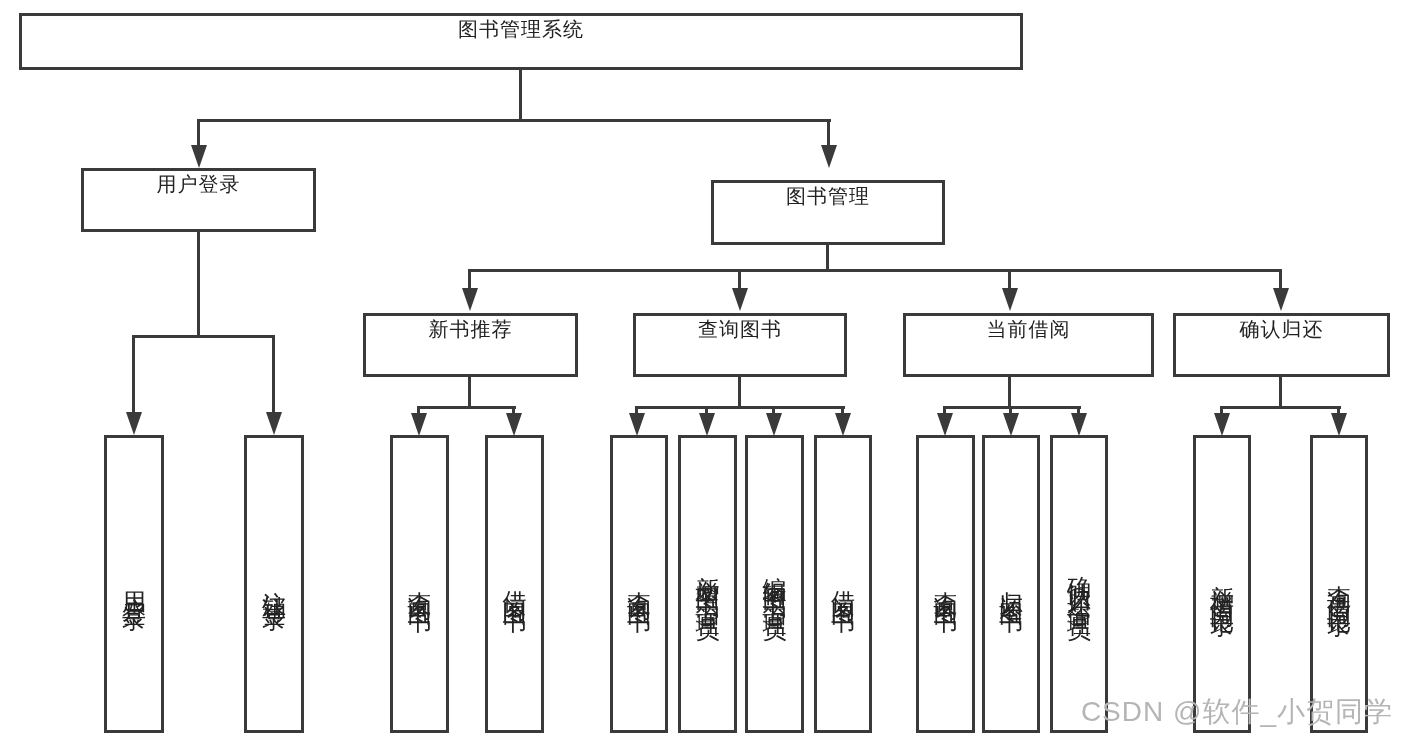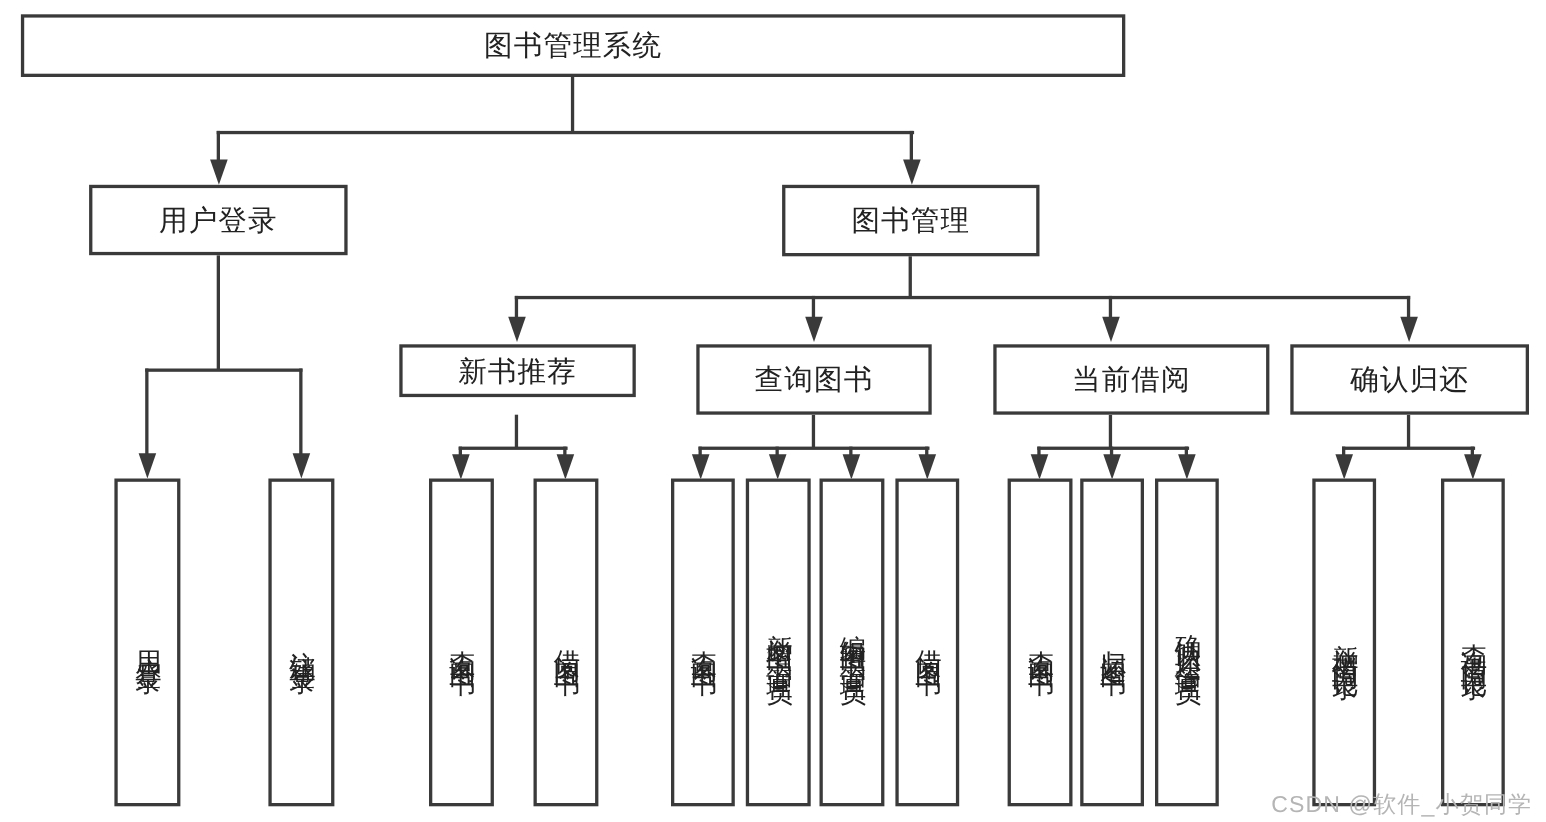--- a/index.html
+++ b/index.html
@@ -34,23 +34,22 @@
     border-right: 8px solid transparent;
     border-top: 23px solid var(--line);
   }
 
   
   .hbox {
     position: absolute;
     border: 3px solid var(--line);
     background: var(--background);
     display: flex;
-    align-items: center;
     justify-content: center;
-    font-size: 26px;
+    font-size: 20px;
     letter-spacing: 1px;
     color: var(--text);
   }
   .vbox {
     position: absolute;
     top: 435px;
     height: 298px;
     border: 3px solid var(--line);
     background: var(--background);
     display: flex;
@@ -63,22 +62,22 @@
     font-size: 24px;
     letter-spacing: 6px;
     line-height: 1;
     color: var(--text);
     white-space: nowrap;
   }
 
   .watermark {
     position: absolute;
     right: 12px;
-    bottom: 2px;
-    font-size: 21px;
+    bottom: 16px;
+    font-size: 28px;
     color: var(--watermark);
     letter-spacing: 1px;
     z-index: 5;
     pointer-events: none;
   }
 </style>
 </head>
 <body>
 
 <div class="canvas">
@@ -142,25 +141,25 @@
   <div class="vline" style="left:1337px; top:406px; height:10px"></div>
   <div class="ahead" style="left:1331px; top:413px"></div>
 
   <div class="hbox" style="left:19px; top:13px; width:1004px; height:57px">
     <span>图书管理系统</span>
   </div>
 
   <div class="hbox" style="left:81px; top:168px; width:235px; height:64px">
     <span>用户登录</span>
   </div>
-  <div class="hbox" style="left:711px; top:168px; width:234px; height:65px">
+  <div class="hbox" style="left:711px; top:180px; width:234px; height:65px">
     <span>图书管理</span>
   </div>
 
-  <div class="hbox" style="left:363px; top:313px; width:215px; height:48px">
+  <div class="hbox" style="left:363px; top:313px; width:215px; height:64px">
     <span>新书推荐</span>
   </div>
   <div class="hbox" style="left:633px; top:313px; width:214px; height:64px">
     <span>查询图书</span>
   </div>
   <div class="hbox" style="left:903px; top:313px; width:251px; height:64px">
     <span>当前借阅</span>
   </div>
   <div class="hbox" style="left:1173px; top:313px; width:217px; height:64px">
     <span>确认归还</span>

